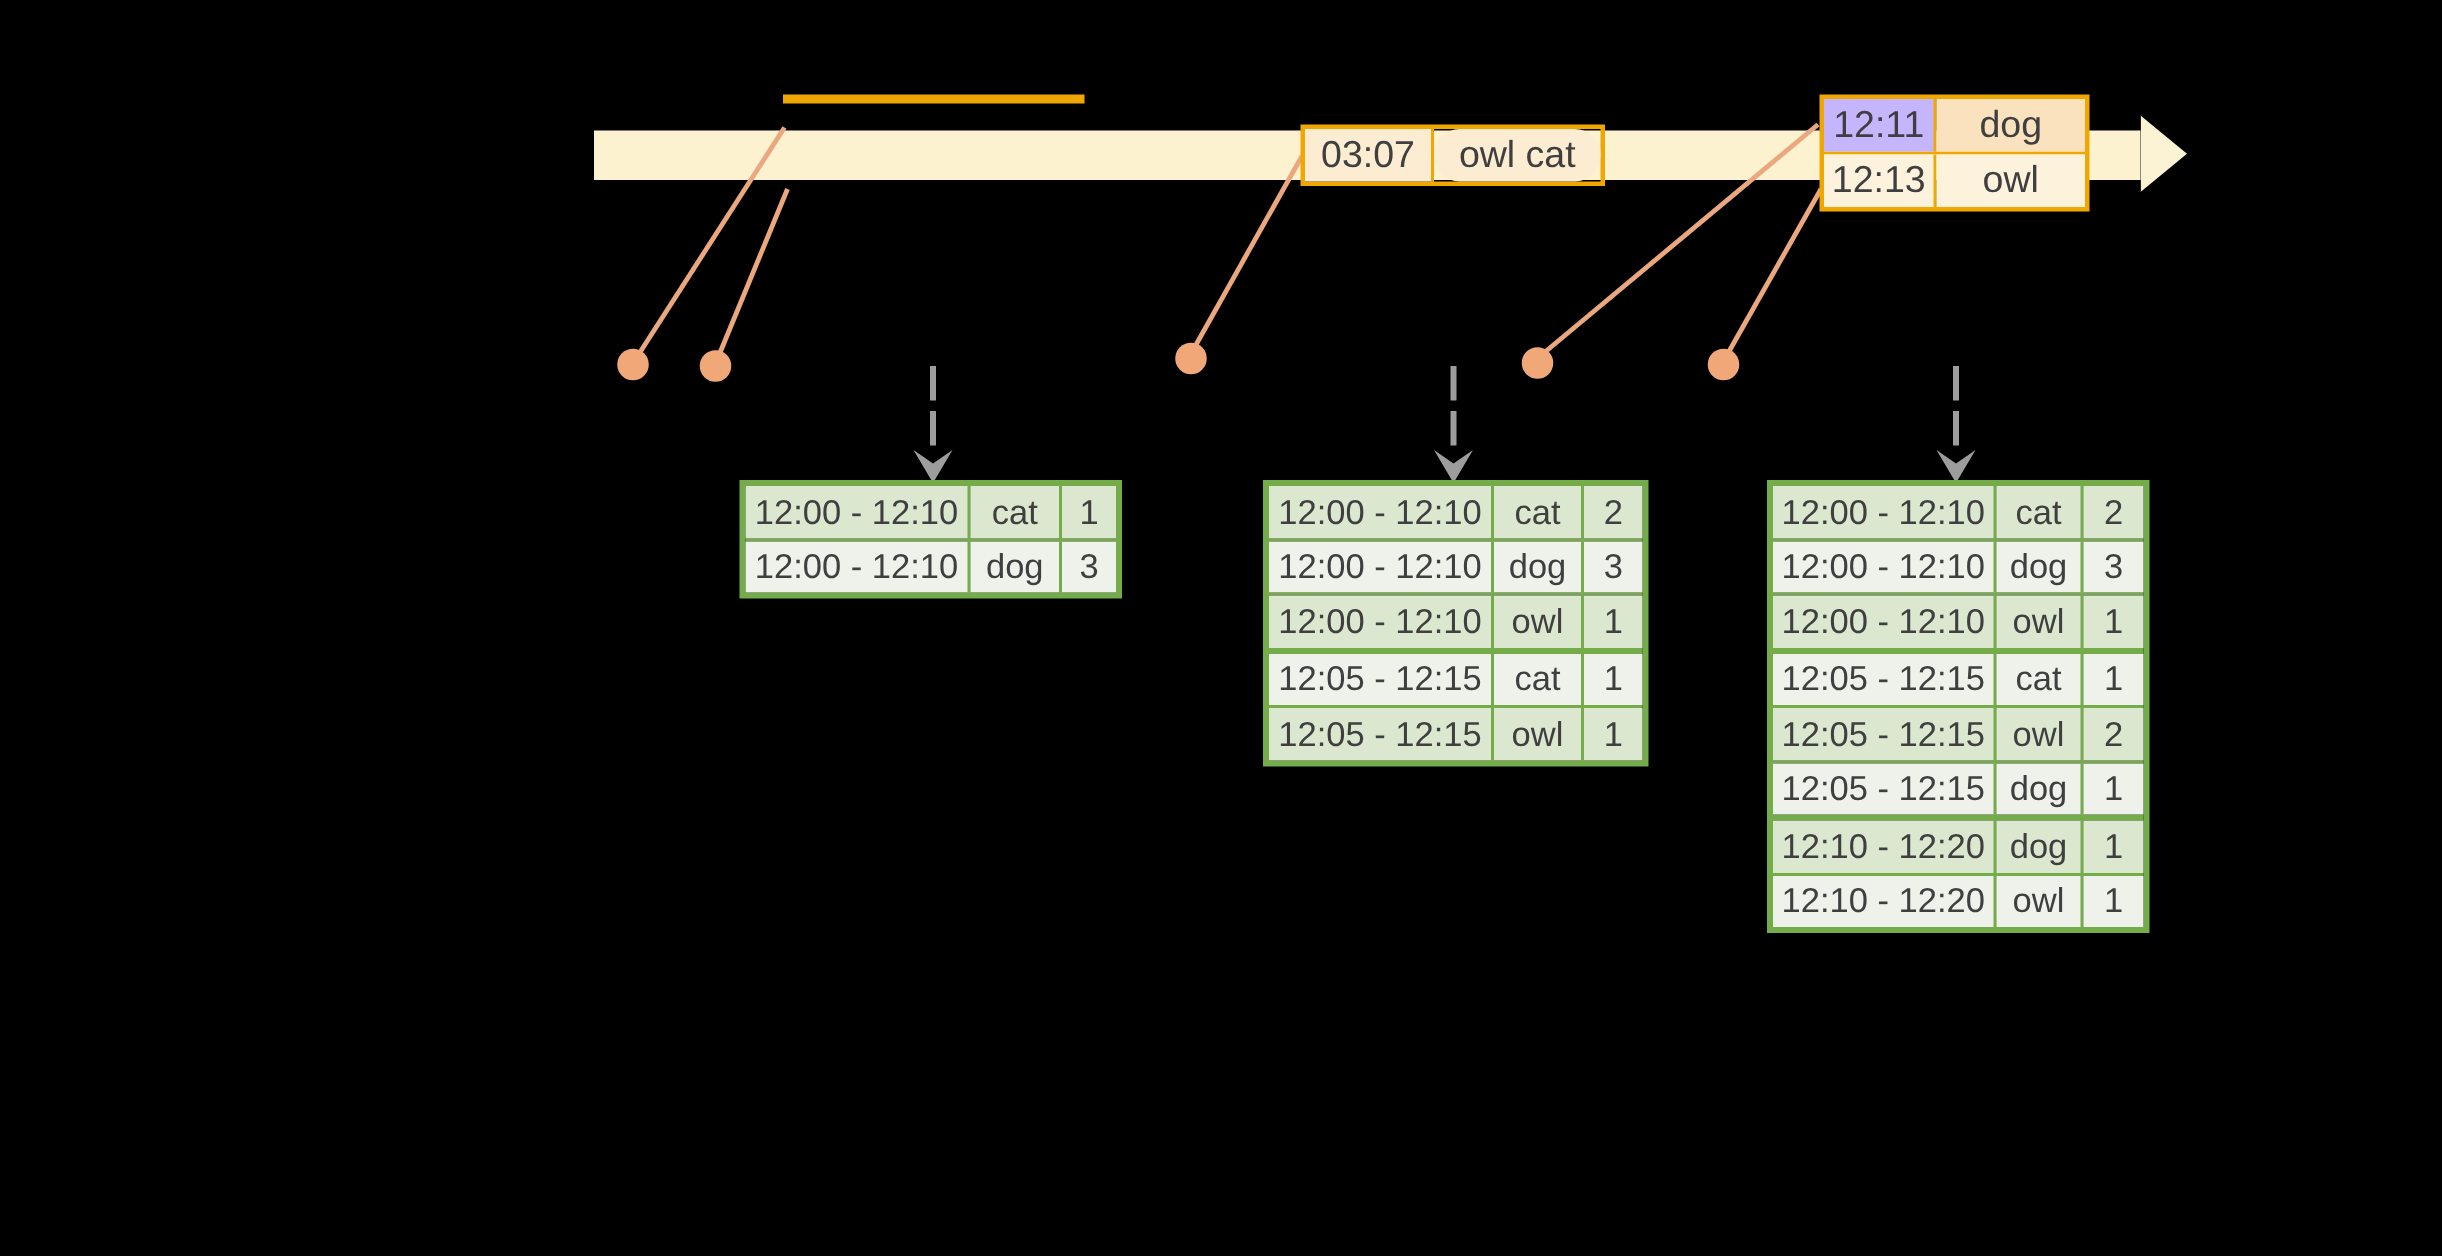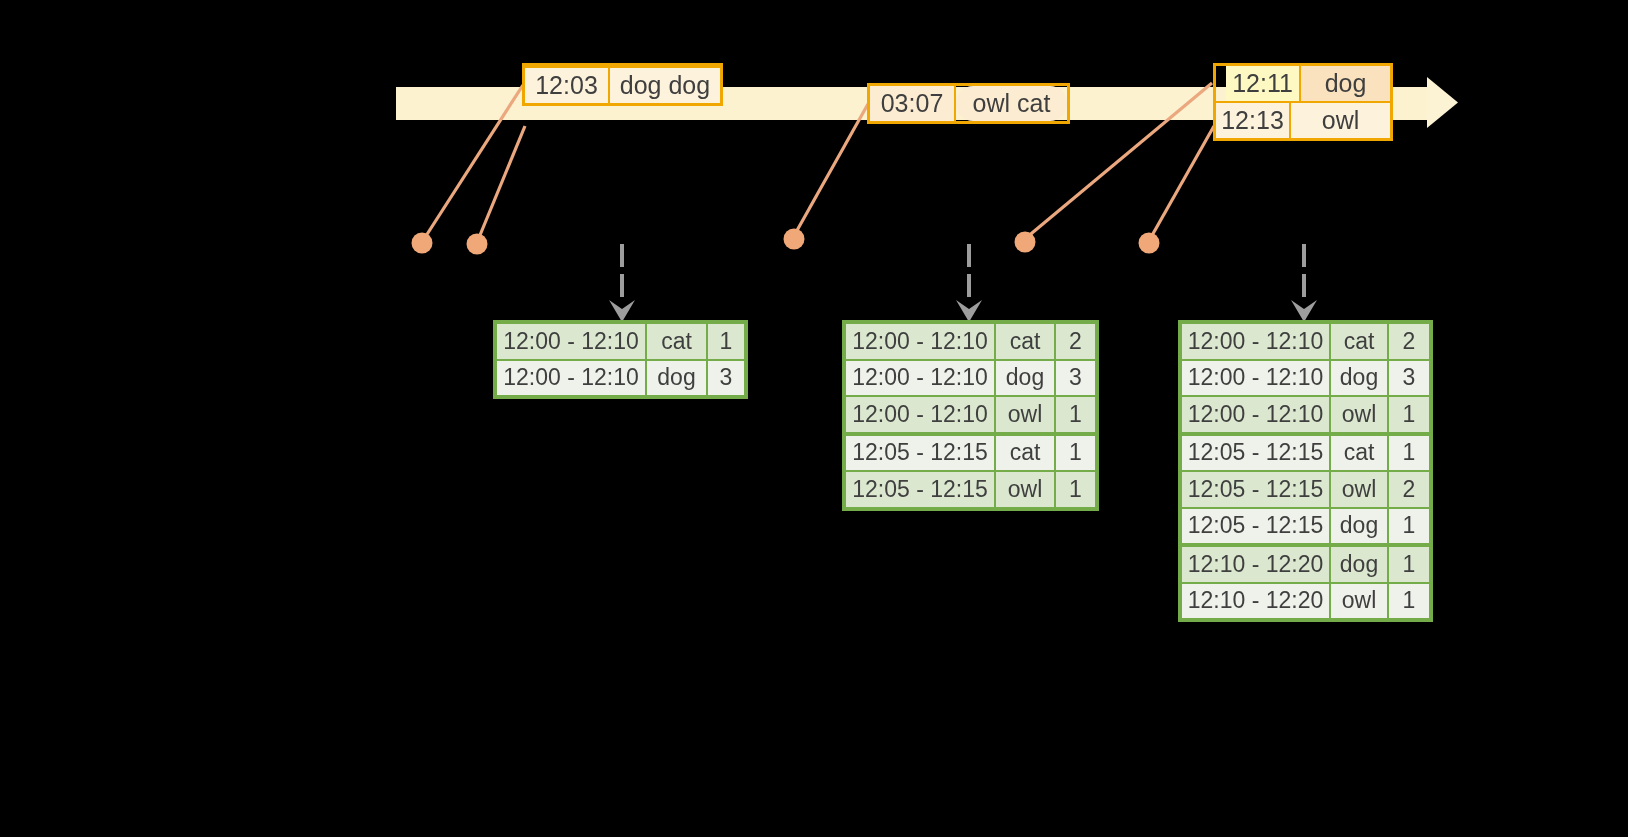--- a/index.html
+++ b/index.html
@@ -53,34 +53,30 @@
       <line x1="1304" y1="244" x2="1304" y2="303" stroke="#9d9d9d" stroke-width="4" stroke-dasharray="23 7"></line>
       <path d="M 1291 300 L 1304 322 L 1317 300 L 1304 309 Z" fill="#9d9d9d"></path>
       <circle cx="422" cy="243" r="10.5" fill="#f1a878"></circle>
       <circle cx="477" cy="244" r="10.5" fill="#f1a878"></circle>
       <circle cx="794" cy="239" r="10.5" fill="#f1a878"></circle>
       <circle cx="1025" cy="242" r="10.5" fill="#f1a878"></circle>
       <circle cx="1149" cy="243" r="10.5" fill="#f1a878"></circle>
     </svg>
   <div id="event-tables">
       <div class="abs etable" style="left: 522px; top: 63px; width: 201px; border: 3px solid rgb(240, 167, 2);">
-        <div class="erow" style="border-top: 2px solid rgb(240, 167, 2);">
-          <div class="ecell" style="width: 85px; border-right: 2px solid rgb(240, 167, 2); background: rgb(253, 242, 220); color: rgb(63, 63, 63);">12:03</div>
-          <div class="ecell" style="flex: 1 1 0%; background: rgb(253, 242, 220); color: rgb(63, 63, 63);">dog dog</div>
-        </div>
       </div>
       <div class="abs etable" style="left: 867px; top: 83px; width: 203px; border: 3px solid rgb(240, 167, 2);">
         <div class="erow">
           <div class="ecell" style="width: 86px; border-right: 2px solid rgb(240, 167, 2); background: rgb(252, 236, 210); color: rgb(63, 63, 63);">03:07</div>
           <div class="ecell" style="flex: 1 1 0%; background: rgb(252, 236, 210); color: rgb(63, 63, 63); border-radius: 17px;">owl cat</div>
         </div>
       </div>
       <div class="abs etable" style="left: 1213px; top: 63px; width: 180px; border: 3px solid rgb(240, 167, 2);">
         <div class="erow">
-          <div class="ecell" style="width: 75px; border-right: 2px solid rgb(240, 167, 2); background: #fef9c3; color: rgb(63, 63, 63); margin-left: 10px;">12:11</div>
+          <div class="ecell" style="width: 75px; border-right: 2px solid rgb(240, 167, 2); background: #c4b5fd; color: rgb(63, 63, 63);">12:11</div>
           <div class="ecell" style="flex: 1 1 0%; background: rgb(250, 226, 191); color: rgb(63, 63, 63);">dog</div>
         </div>
         <div class="erow" style="border-top: 2px solid rgb(240, 167, 2);">
           <div class="ecell" style="width: 75px; border-right: 2px solid rgb(240, 167, 2); background: rgb(253, 242, 220); color: rgb(63, 63, 63);">12:13</div>
           <div class="ecell" style="flex: 1 1 0%; background: rgb(253, 242, 220); color: rgb(63, 63, 63);">owl</div>
         </div>
       </div>
     </div>
   <div id="result-tables">
       <div class="abs rtable" style="left: 493px; top: 320px; width: 255px; border: 4px solid rgb(116, 172, 74);">

